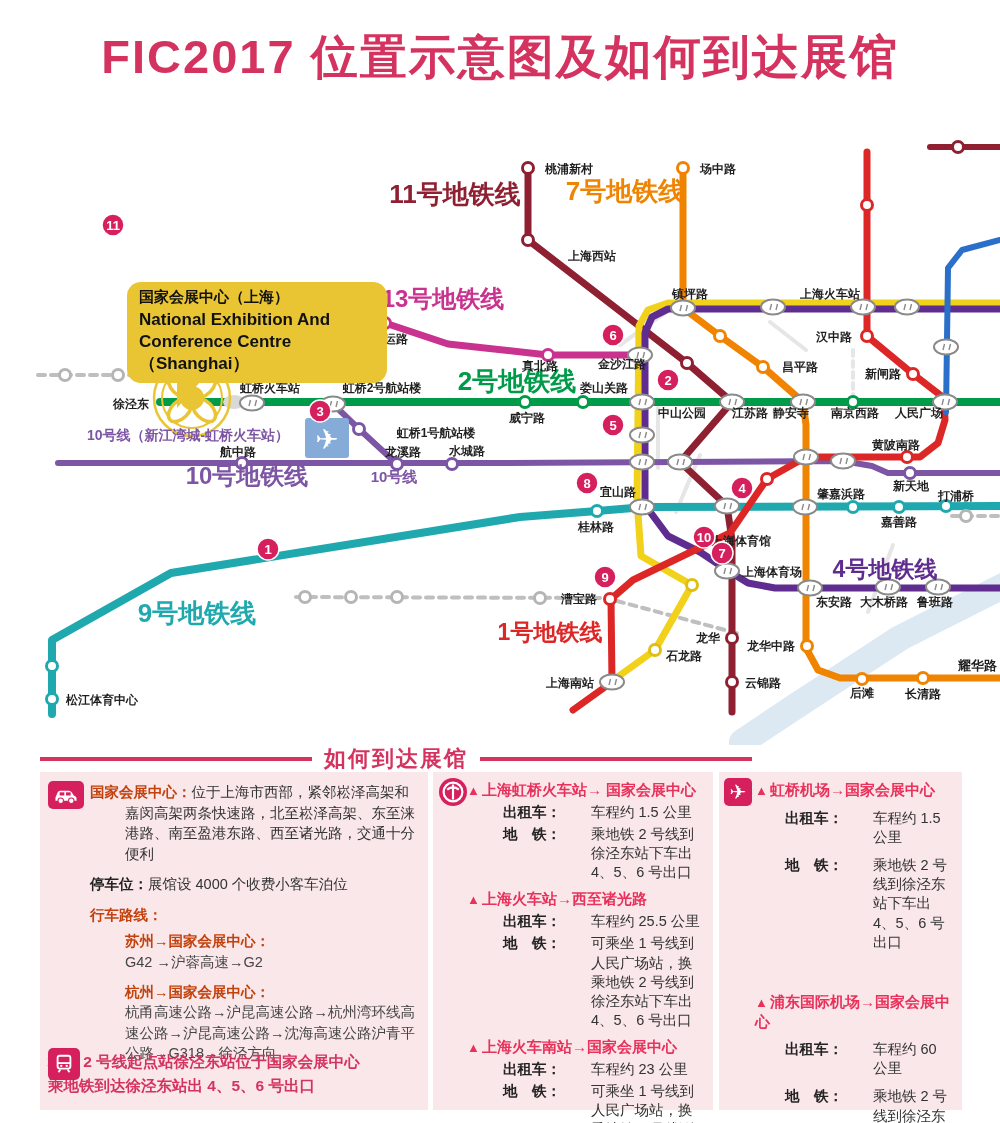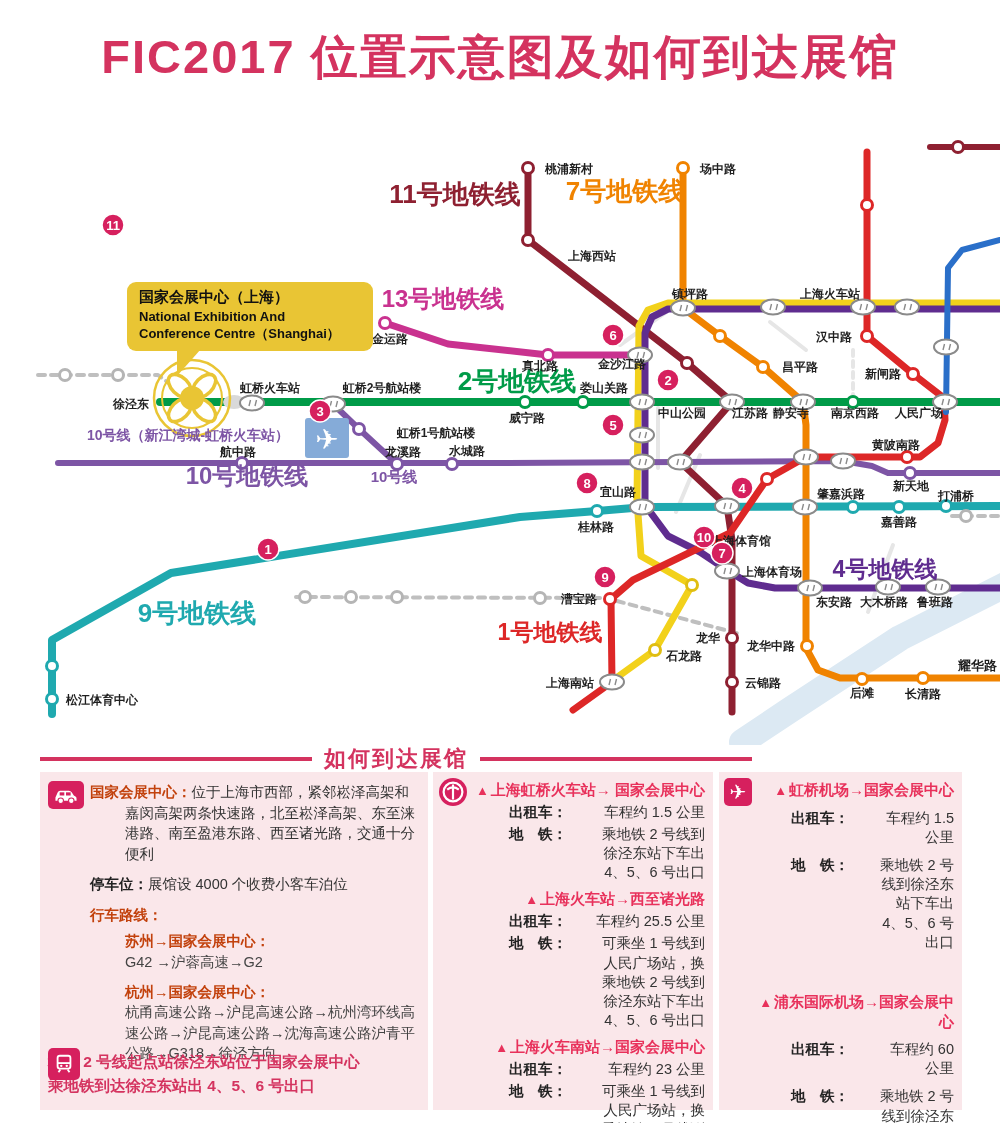--- a/index.html
+++ b/index.html
@@ -5,23 +5,23 @@
   html,body{margin:0;padding:0;background:#fff;}
   .page{position:relative;width:1000px;height:1123px;background:#fff;overflow:hidden;
         font-family:"Liberation Sans",sans-serif;}
   .title{position:absolute;top:26px;left:0;width:1000px;text-align:center;margin:0;
          font-size:47px;font-weight:900;color:#D4335F;letter-spacing:2px;}
   .map-wrap{position:absolute;top:133px;left:0;width:1000px;height:612px;}
   #map-svg{position:absolute;top:0;left:0;}
   #map-svg text{font-family:"Liberation Sans",sans-serif;}
   
   .callout{position:absolute;left:127px;top:149px;width:232px;background:#E9C534;
-           border-radius:9px;padding:6px 2px 8px 12px;color:#111;}
+           border-radius:14px;padding:6px 16px 8px 12px;color:#111;}
   .callout .c1{font-size:15px;font-weight:800;margin-bottom:2px;}
-  .callout .c2{font-size:13px;font-weight:700;line-height:1.3;}
+  .callout .c2{font-size:17px;font-weight:700;line-height:1.3;}
   .callout-tail{position:absolute;left:50px;bottom:-25px;width:0;height:0;
                 border-top:27px solid #E9C534;border-right:24px solid transparent;}
   
   .guide-head{position:absolute;top:744px;left:0;width:792px;display:flex;align-items:center;
               gap:12px;padding:0 40px;box-sizing:border-box;}
   .guide-head .rule{flex:1;height:4px;background:#D4335F;}
   .guide-head .gh{font-size:22px;font-weight:900;color:#D4335F;letter-spacing:2px;white-space:nowrap;}
   .panel{position:absolute;top:772px;background:#FAE7EA;box-sizing:border-box;color:#333;}
   .p1{left:40px;width:388px;height:338px;padding:10px 12px 8px 12px;}
   .p2{left:433px;width:280px;height:338px;padding:8px 8px 6px 8px;}
@@ -34,21 +34,21 @@
   .drv-body{margin-left:38px;font-size:14.5px;line-height:1.42;}
   .drv-body p{margin:0 0 10px 0;}
   .hang{padding-left:35px;text-indent:-35px;}
   .pink{color:#c2410c;font-weight:800;}
   .blk{font-weight:800;color:#222;}
   .route{margin:0 0 9px 35px;}
   .route .rt{color:#444;}
   .note{position:absolute;left:8px;top:276px;width:372px;display:flex;gap:12px;align-items:flex-start;}
   .note-text{color:#D4335F;font-weight:800;font-size:15.5px;line-height:1.55;padding-top:2px;}
   .sections{margin-left:0;}
-  .section{margin-bottom:7px;text-align:right;}
+  .section{margin-bottom:7px;}
   .p3 .section + .section{margin-top:40px;}
   .sec-title{font-size:15px;font-weight:800;color:#E8315B;line-height:1.3;margin-bottom:3px;}
   .sec-title .tri{margin-right:2px;font-size:13px;}
   .row{display:flex;margin-left:36px;font-size:14.5px;line-height:1.32;margin-top:3px;gap:24px;}
   .p3 .row{margin-left:30px;margin-top:9px;}
   .row .rl{font-weight:800;color:#222;white-space:nowrap;min-width:64px;}
   .row .rv{flex:1;}
 </style>
 </head>
 <body>

